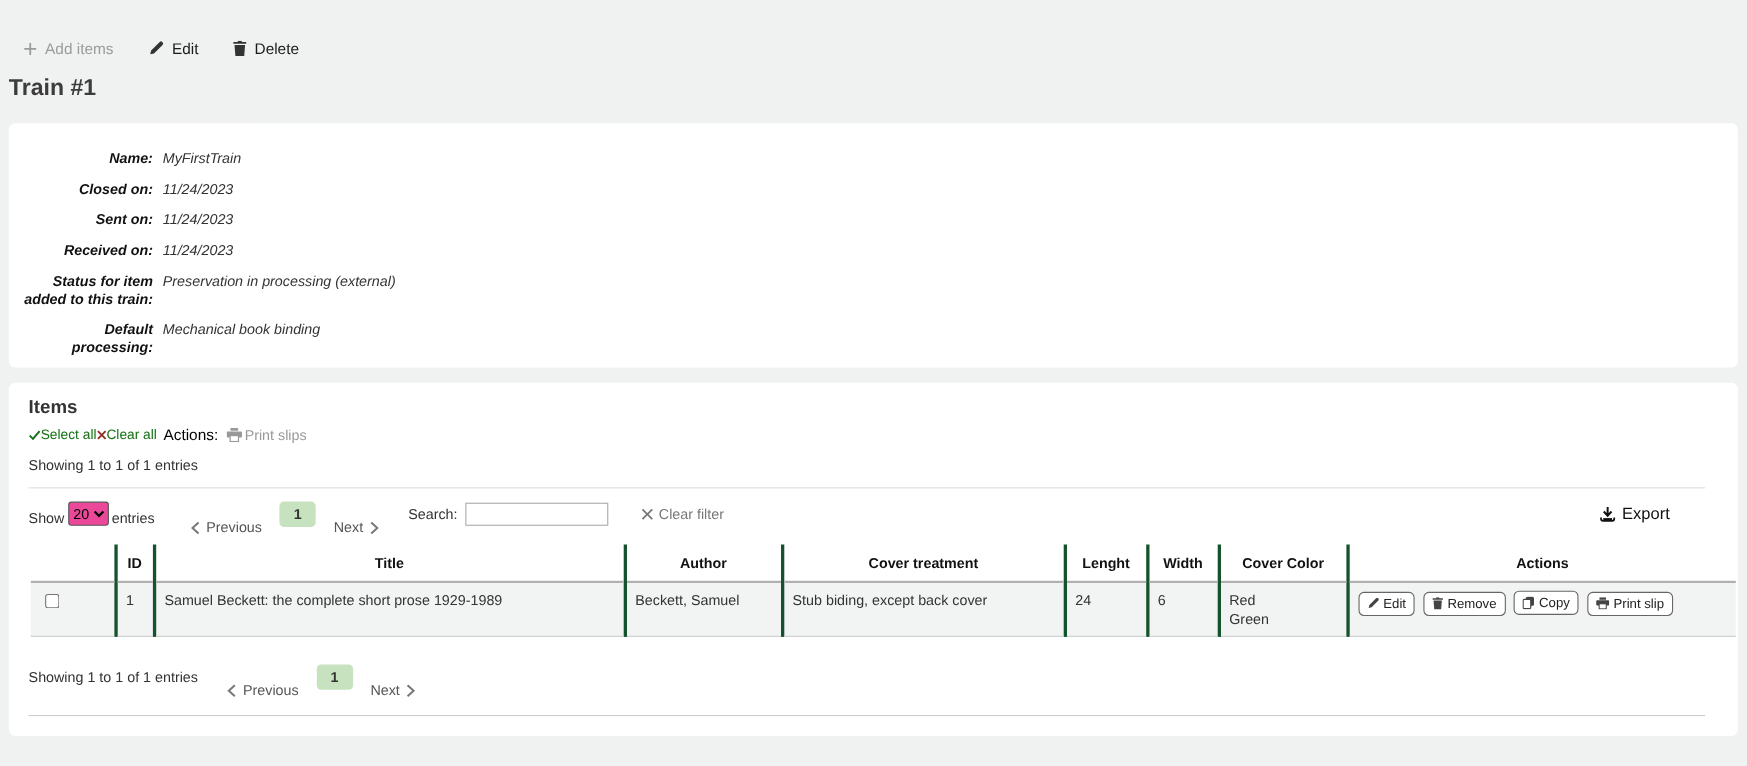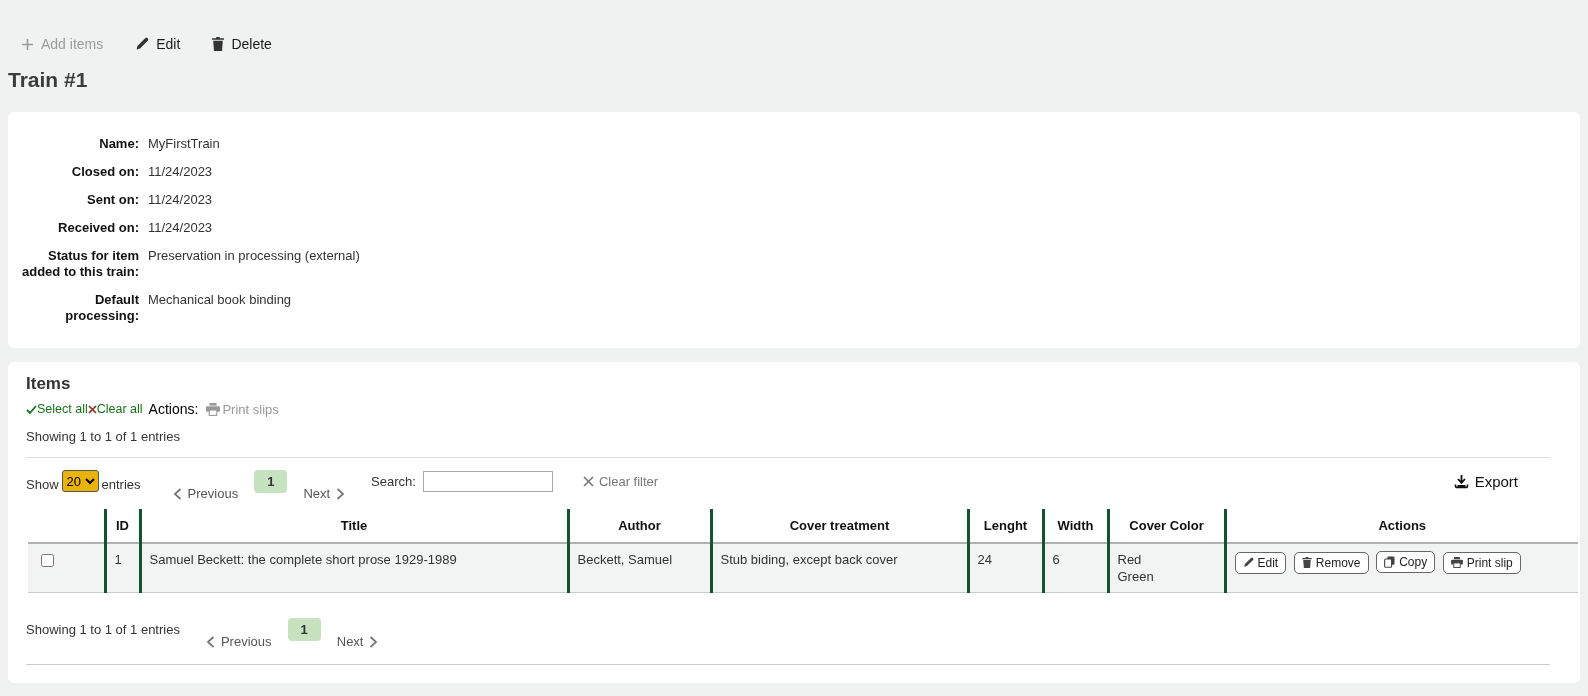--- a/index.html
+++ b/index.html
@@ -30,21 +30,21 @@
     font-size: 21px; font-weight: bold; color: #3c3c3c;
     line-height: 24px;
   }
 
   
   .card {
     margin: 20px 8px 0 8px;
     background: #ffffff;
     border-radius: 6px;
   }
-  .card.details-card { padding: 24px 10px 24px 10px; }
+  .card.details-card { padding: 24px 10px 10px 10px; font-style: italic; }
   .card.items-card { margin-top: 14px; padding: 12px 22px 18px 10px; }
 
   
   .detail-row { display: grid; grid-template-columns: 121px 1fr; column-gap: 9px; margin-bottom: 12px; line-height: 16px; }
   .detail-row:last-child { margin-bottom: 0; }
   .detail-label { font-weight: bold; text-align: right; color: #111; }
   .detail-value { color: #333; }
 
   
   .items-heading { font-size: 17px; font-weight: bold; color: #333; margin: 0 0 0 8px; line-height: 20px; }
@@ -56,21 +56,21 @@
 
   hr.rule { border: 0; border-top: 1px solid #ddd; margin: 12px 8px 0 8px; }
 
   
   .controls-row {
     margin: 9px 8px 0 8px;
     display: flex; align-items: center;
     height: 28px;
   }
   .show-group { display: flex; align-items: flex-end; gap: 3px; }
-  .page-size-select { height: 22px; border: 1px solid #555; border-radius: 3px; font-family: "Liberation Sans", sans-serif; font-size: 13px; background: #eab308; }
+  .page-size-select { height: 22px; border: 1px solid #555; border-radius: 3px; font-family: "Liberation Sans", sans-serif; font-size: 13px; background: #ec4899; }
   .pager { display: flex; align-items: center; margin-left: 32px; }
   .pager-link { color: #555; display: inline-flex; align-items: center; gap: 6px; cursor: pointer; margin-top: 25px; }
   .page-pill { background: #c7e2bf; border-radius: 4px; padding: 4px 13px; font-weight: bold; color: #333; margin: 0 16px; cursor: pointer; }
   .search-group { display: flex; align-items: center; margin-left: 26px; gap: 7px; }
   .search-input { width: 130px; height: 21px; border: 1px solid #aaa; font-family: "Liberation Sans", sans-serif; font-size: 13px; padding: 0 4px; }
   .clear-filter { margin-left: 30px; color: #777; display: inline-flex; align-items: center; gap: 5px; cursor: pointer; }
   .export-link { margin-left: auto; margin-right: 32px; display: inline-flex; align-items: center; gap: 6px; color: #111; cursor: pointer; font-size: 15px; }
 
   
   table.items-table {

